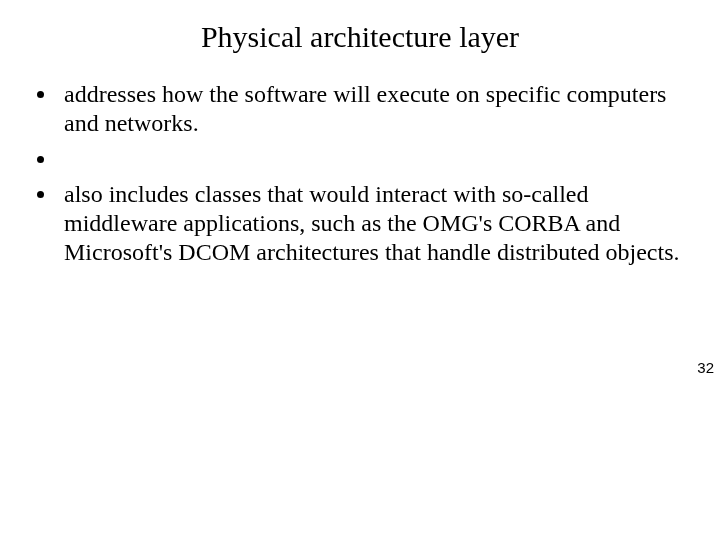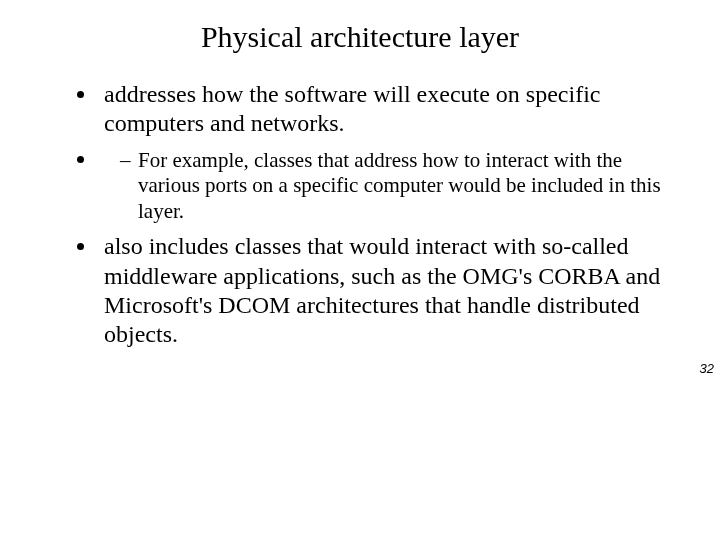--- a/index.html
+++ b/index.html
@@ -28,54 +28,49 @@
   ul.top {
     margin: 0;
     padding: 0 0 0 18px;
     list-style: disc;
     font-size: 24px;
     line-height: 1.22;
   }
   ul.top > li {
     margin-bottom: 6px;
     padding-left: 6px;
-    margin-left: 40px;
   }
   ul.sub {
     margin: 6px 0 8px 0;
     padding: 0 0 0 34px;
     list-style: none;
     font-size: 21px;
     line-height: 1.22;
   }
   ul.sub > li::before {
     content: "–";
     display: inline-block;
     width: 18px;
     margin-left: -18px;
   }
   .pagenum {
     position: absolute;
     right: 6px;
     bottom: 4px;
-    font-size: 13px;
+    font-size: 15px;
     font-family: Arial, Helvetica, sans-serif;
-    font-style: italic;
   }
 </style>
 </head>
 <body>
 
 <div class="slide">
   <h1 class="title">Physical architecture layer</h1>
 
   <ul class="top">
     <li>addresses how the software will execute on specific computers and networks.</li>
     <li>
-      <ul class="sub">
-        <li>For example, classes that address how to interact with the various ports on a specific computer would be included in this layer.</li>
-      </ul>
     </li>
     <li>also includes classes that would interact with so-called middleware applications, such as the OMG's CORBA and Microsoft's DCOM architectures that handle distributed objects.</li>
   </ul>
 
   <div class="pagenum">32</div>
 </div>
 
 </body></html>

